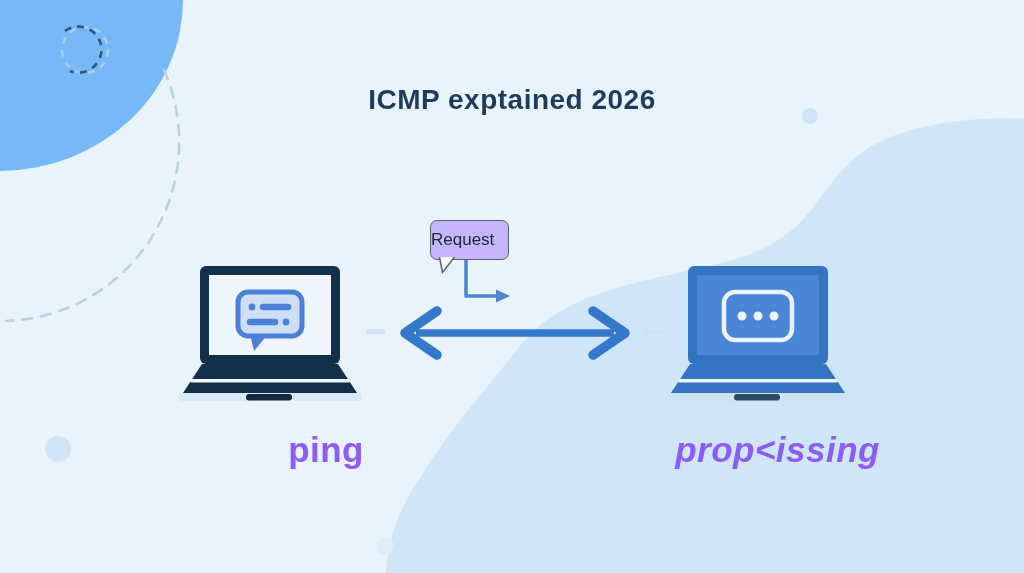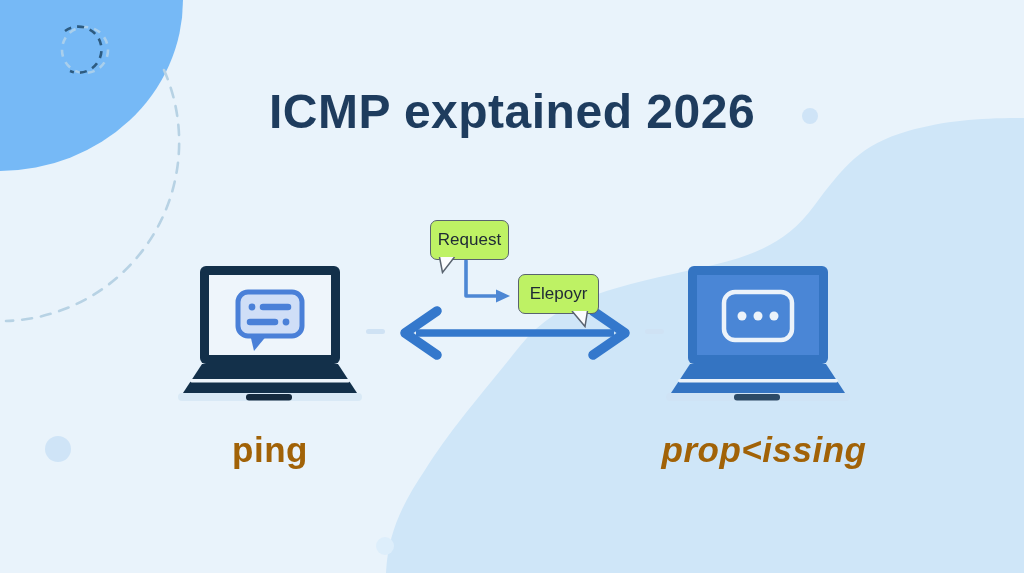--- a/index.html
+++ b/index.html
@@ -7,40 +7,40 @@
   .canvas{
     position:relative;
     width:1024px;height:573px;
     background:#e9f3fb;
     overflow:hidden;
   }
   .bg-svg{position:absolute;left:0;top:0;}
   .title{
     position:absolute;left:0;top:84px;width:1024px;
     text-align:center;
-    font-size:48px;font-weight:bold;letter-spacing:.5px;
+    font-size:28px;font-weight:bold;letter-spacing:.5px;
     color:#1e3c5e;
   }
   .laptop{position:absolute;width:188px;height:142px;}
   .laptop-left{left:176px;top:266px;}
   .laptop-right{left:664px;top:266px;}
   .device-label{
     position:absolute;top:430px;
-    text-align:center;
+    text-align:right;
     font-size:35px;font-weight:bold;
-    color:#a16207;letter-spacing:.5px;
+    color:#8b5cf6;letter-spacing:.5px;
   }
   .label-left{left:176px;width:188px;}
   .label-right{left:648px;width:232px;font-style:italic;}
   .bubble{
     position:absolute;
-    background:#bef264;
+    background:#c4b5fd;
     border:1.5px solid #59636f;
     border-radius:7px;
-    display:flex;align-items:center;justify-content:center;
+    display:flex;align-items:center;justify-content:flex-start;
     font-size:17px;color:#202b36;
     box-sizing:border-box;
   }
   .bubble-request{left:430px;top:220px;width:79px;height:40px;}
   .bubble-reply{left:518px;top:274px;width:81px;height:40px;}
   .bubble .tail{position:absolute;top:calc(100% - 2px);width:18px;height:17px;}
   .bubble-request .tail{left:7px;}
   .bubble-reply .tail{right:9px;}
   .arrow-svg{position:absolute;left:392px;top:306px;}
   .connector-svg{position:absolute;left:452px;top:260px;}
@@ -117,23 +117,17 @@
     <polygon points="44,29.5 58,36 44,42.5" fill="#4d87d4"></polygon>
   </svg>
 
   <div class="bubble bubble-request">
     <span>Request</span>
     <svg class="tail" viewBox="0 0 18 17">
       <path d="M1.5 0 L4.5 15.5 L16.5 0" fill="#fcfdfe" stroke="#59636f" stroke-width="1.5"></path>
     </svg>
   </div>
 
-  <div class="bubble bubble-reply">
-    <span>Elepoyr</span>
-    <svg class="tail" viewBox="0 0 18 17">
-      <path d="M1 0 L14 15.5 L16.5 0" fill="#fcfdfe" stroke="#59636f" stroke-width="1.5"></path>
-    </svg>
-  </div>
 
   <div class="device-label label-left">ping</div>
   <div class="device-label label-right">prop&lt;issing</div>
 
 </div>
 
 </body></html>

